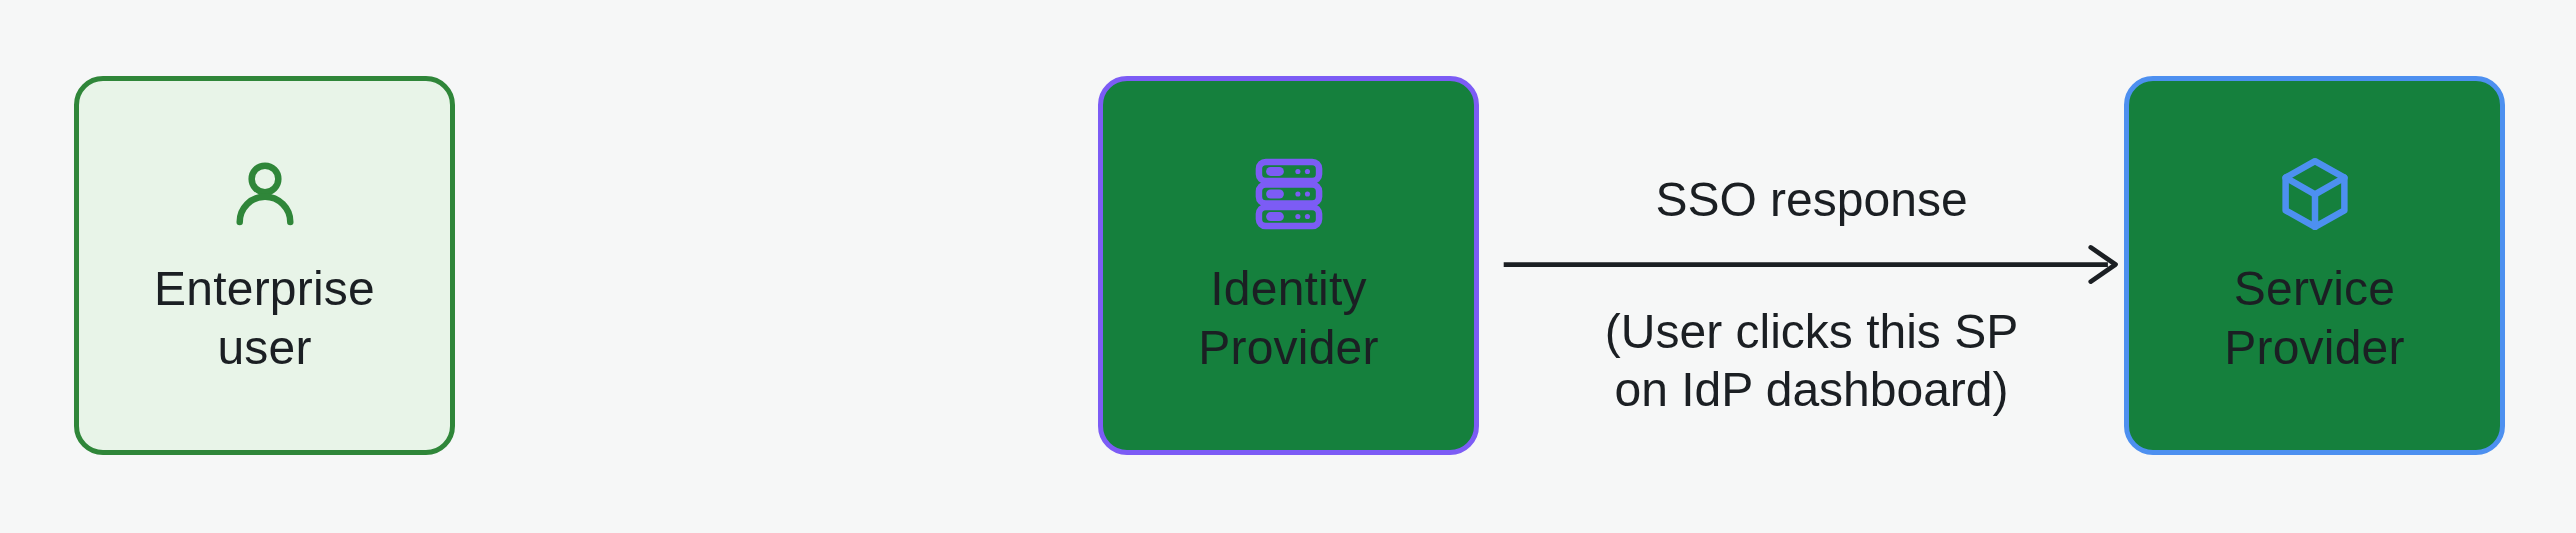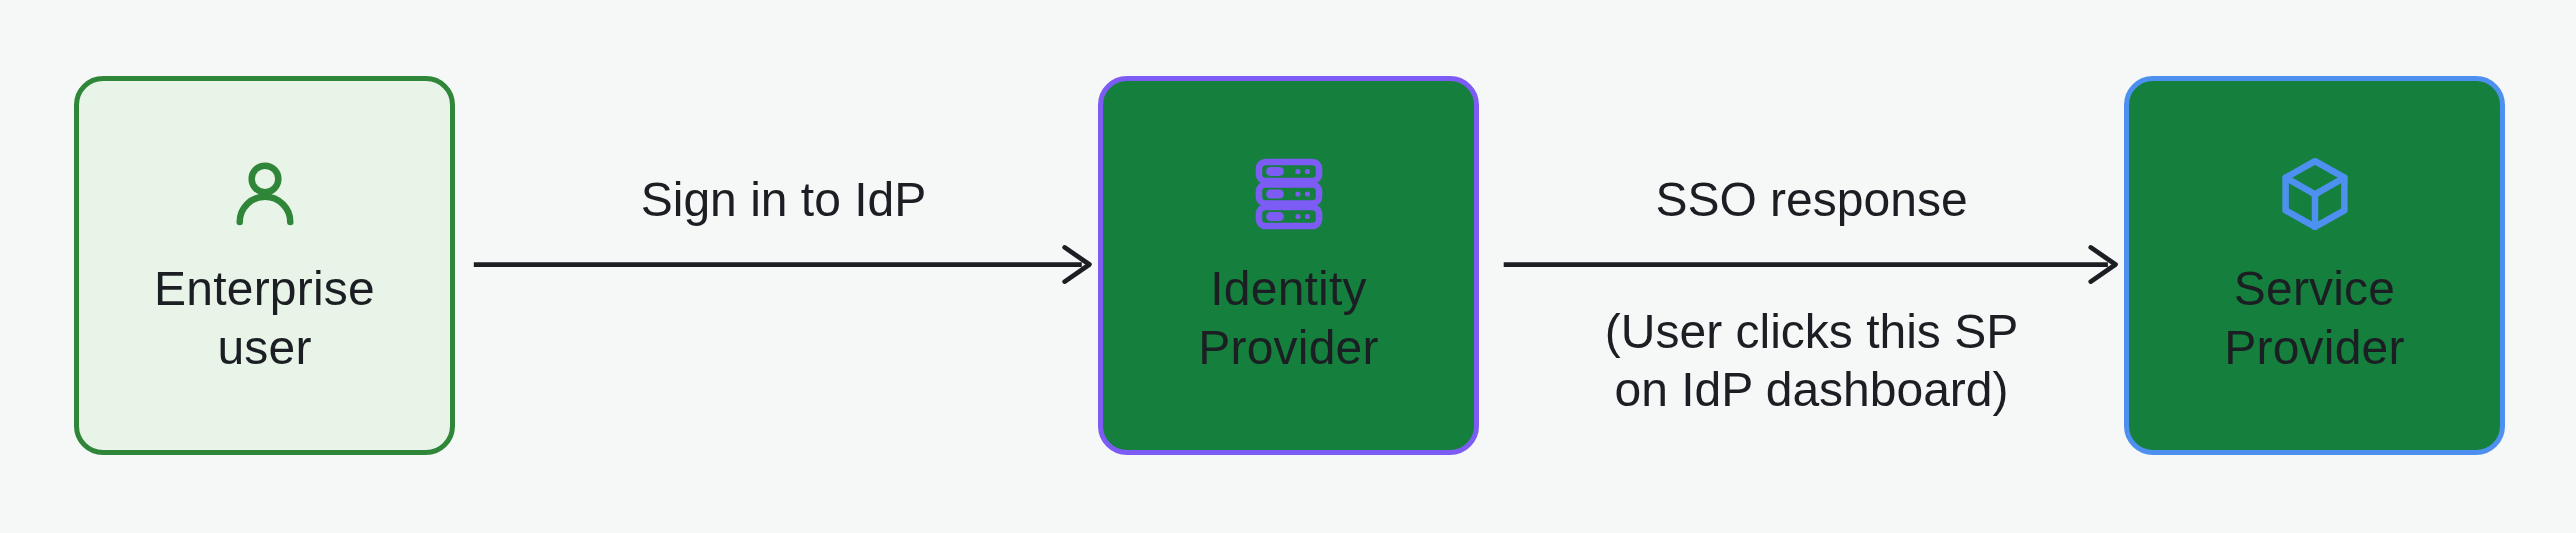--- a/index.html
+++ b/index.html
@@ -96,27 +96,20 @@
     <span class="node-icon">
       <svg width="82" height="82" viewBox="0 0 24 24" fill="none" stroke="#2f8639" stroke-width="1.9" stroke-linecap="round" stroke-linejoin="round">
         <circle cx="12" cy="7.6" r="3.9"></circle>
         <path d="M4.6 20.2a7.4 7.4 0 0 1 14.8 0"></path>
       </svg>
     </span>
     <div class="node-label">Enterprise
 user</div>
   </div>
 
-  <div class="edge" id="edge-1">
-    <div class="edge-label-top">Sign in to IdP</div>
-    <svg width="621" height="57" viewBox="0 0 652 60">
-      <line x1="0" y1="30" x2="640" y2="30" stroke="#1b1f23" stroke-width="5"></line>
-      <polyline points="622,12 648,30 622,48" fill="none" stroke="#1b1f23" stroke-width="5" stroke-linecap="round" stroke-linejoin="round"></polyline>
-    </svg>
-  </div>
 
   <div class="node" id="node-idp">
     <span class="node-icon">
       <svg width="82" height="82" viewBox="0 0 24 24" fill="none" stroke="#7c5cf5" stroke-width="1.9" stroke-linecap="round" stroke-linejoin="round">
         <rect x="3.2" y="2.6" width="17.6" height="5.6" rx="2"></rect>
         <rect x="3.2" y="9.2" width="17.6" height="5.6" rx="2"></rect>
         <rect x="3.2" y="15.8" width="17.6" height="5.6" rx="2"></rect>
         <line x1="6.6" y1="5.4" x2="9.2" y2="5.4" stroke-width="2.6"></line>
         <line x1="6.6" y1="12.0" x2="9.2" y2="12.0" stroke-width="2.6"></line>
         <line x1="6.6" y1="18.6" x2="9.2" y2="18.6" stroke-width="2.6"></line>

